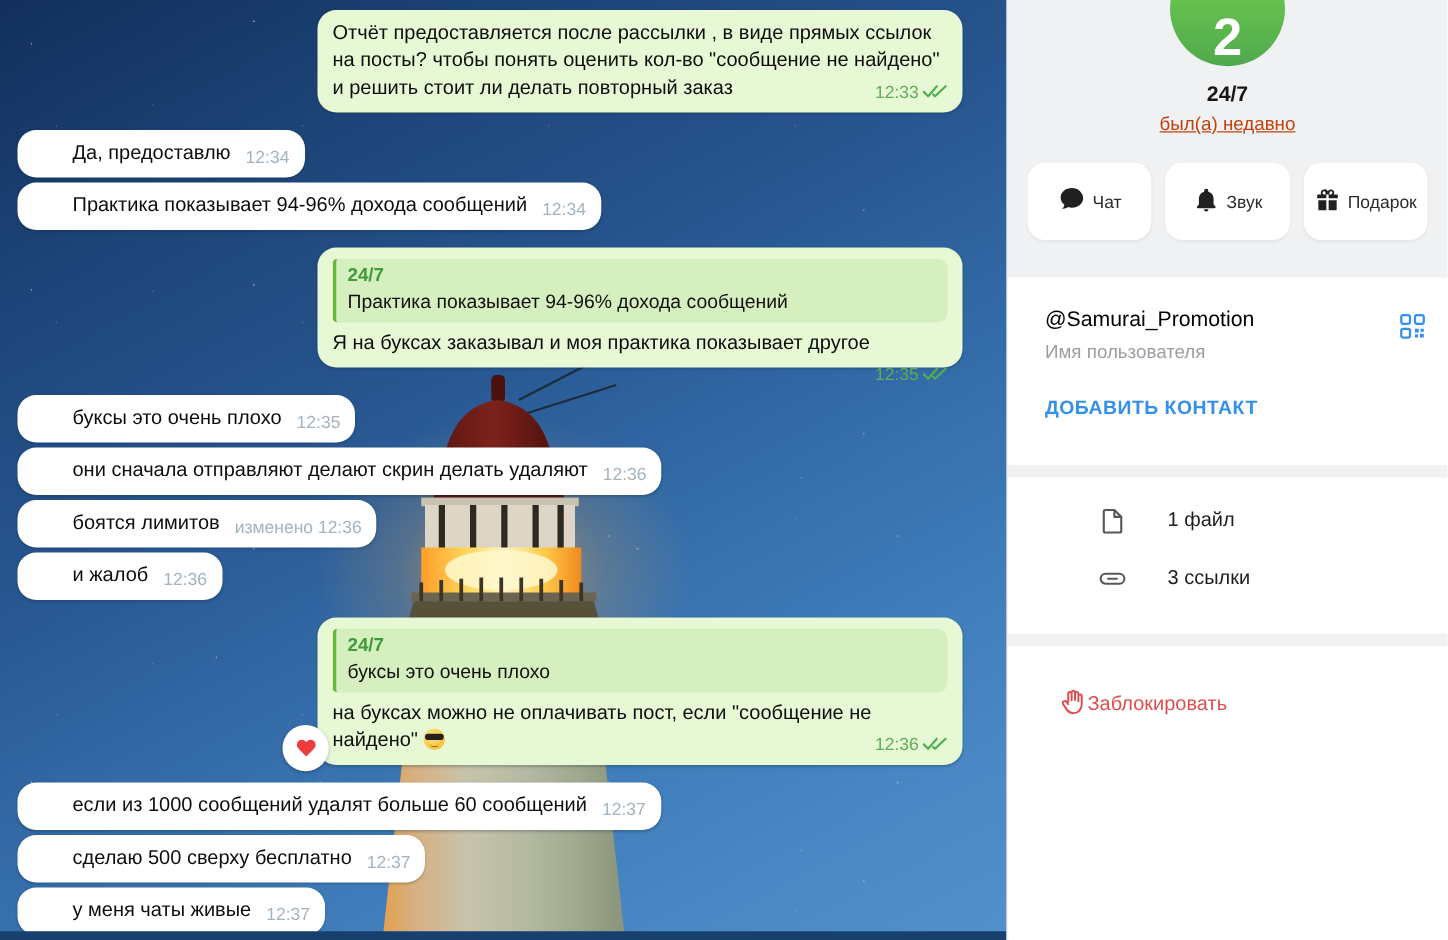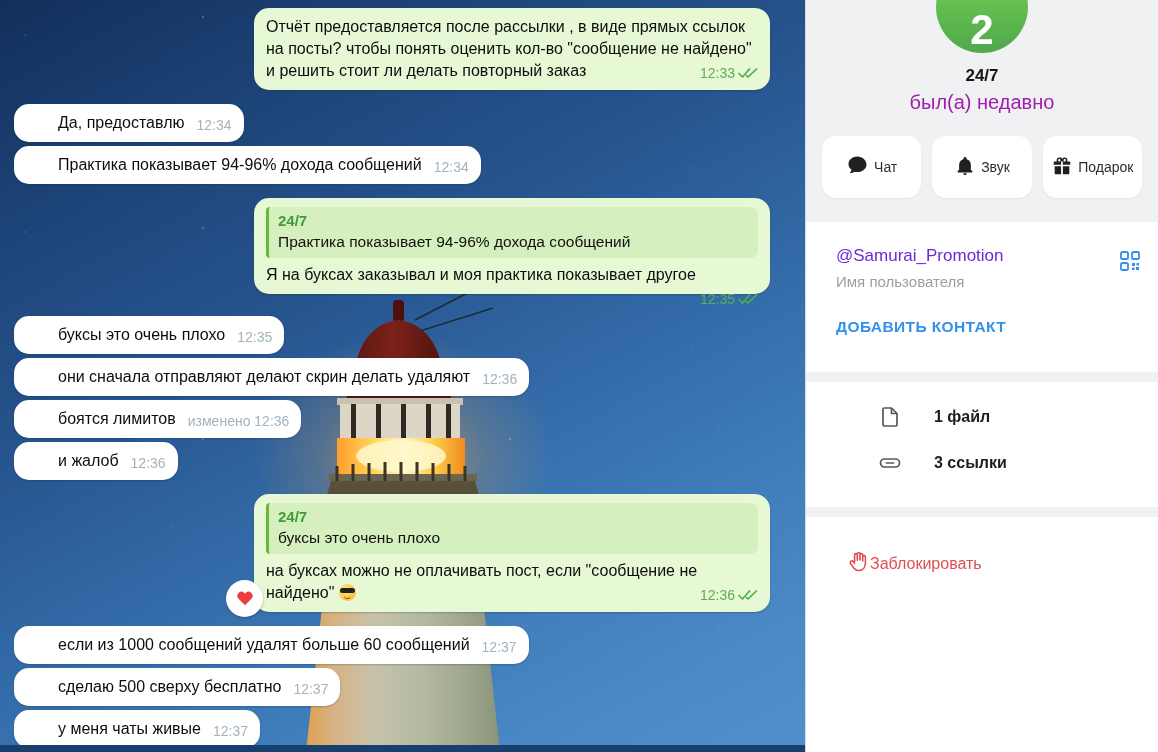--- a/index.html
+++ b/index.html
@@ -65,35 +65,35 @@
   .panel { width:353px; height:752px; background:#f0f1f2; display:flex; flex-direction:column;
     border-left:1px solid #d9dbde; }
   .sec { background:#fff; }
   .gap { height:10px; background:#f0f1f2; flex:none; }
 
   .sec-top { background:#f0f1f2; height:222px; flex:none; text-align:center; }
   .avatar { width:92px; height:92px; border-radius:50%; margin:-39px auto 0;
     background:linear-gradient(#77d250,#4fa94d);
     color:#fff; font-size:42px; font-weight:bold; line-height:138px; }
   .p-name { margin-top:13px; font-size:17px; font-weight:bold; color:#161616; }
-  .p-status { margin-top:5px; font-size:20px; color:#a21caf; }
+  .p-status { margin-top:5px; font-size:15px; color:#c2410c;text-decoration:underline; }
   .actions { display:flex; gap:11px; padding:0 16px; margin-top:22px; }
   .action-btn { flex:1; height:62px; background:#fff; border:none; border-radius:14px; cursor:pointer;
     box-shadow:0 1px 2px rgba(0,0,0,.05); display:flex; 
     align-items:center; justify-content:center; gap:5px; font-family:inherit; }
   .action-btn span { font-size:14px; color:#2c2c2c; }
 
   .sec-user { height:150px; flex:none; position:relative; padding:24px 56px 0 30px; }
-  .p-username { font-size:17px; color:#6d28d9; cursor:pointer; }
+  .p-username { font-size:17px; color:#000000; cursor:pointer; }
   .p-username-label { margin-top:7px; font-size:15px; color:#9a9ea3; }
   .qr-btn { position:absolute; right:14px; top:25px; background:none; border:none; cursor:pointer; padding:2px; }
   .add-contact { display:block; margin-top:28px; background:none; border:none; cursor:pointer; padding:0;
     font-family:inherit; font-size:15.5px; font-weight:bold; letter-spacing:.4px; color:#3390ec; }
 
-  .sec-media { height:125px; flex:none; padding-top:12px;font-weight:bold; }
+  .sec-media { height:125px; flex:none; padding-top:12px; }
   .media-row { display:flex; align-items:center; height:46px; padding-left:40px; cursor:pointer; }
   .media-row .mi { width:24px; display:flex; justify-content:center; }
   .media-row span { margin-left:32px; font-size:16px; color:#1d1d1d; }
 
   .sec-block { flex:1; padding-top:24px; }
   .block-row { display:flex; align-items:center; height:46px; padding-left:40px; cursor:pointer; }
   .block-row span { font-size:16px; color:#dd4f51; }
 </style>
 </head>
 <body>

